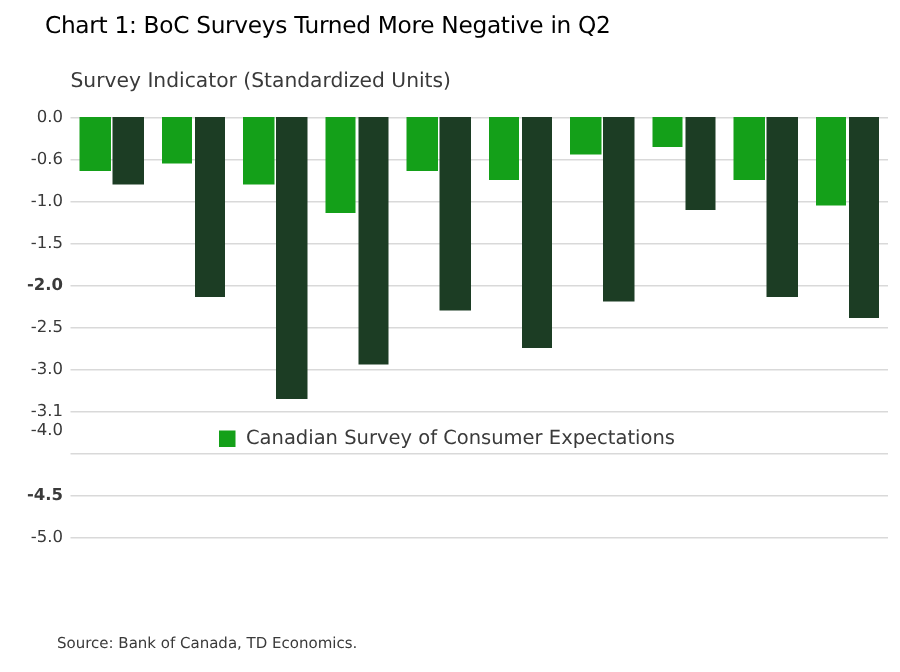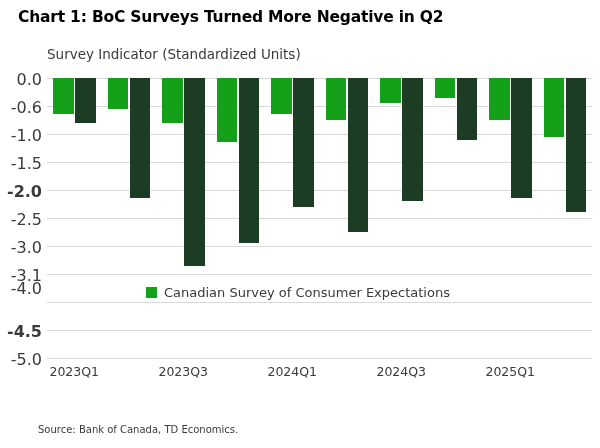--- a/index.html
+++ b/index.html
@@ -4,37 +4,37 @@
 <style>
   html,body{margin:0;padding:0;}
   body{
     width:600px;height:448px;background:#ffffff;
     font-family:"DejaVu Sans","Liberation Sans",sans-serif;
     color:#231f20;overflow:hidden;position:relative;
   }
   .chart-root{position:absolute;inset:0;}
 
   .chart-title{
-    position:absolute;left:18px;top:8px;
-    font-size:15.5px;font-weight:bold;letter-spacing:-0.2px;
+    position:absolute;left:30px;top:8px;
+    font-size:15.5px;font-weight:normal;letter-spacing:-0.2px;
     color:#000000;white-space:nowrap;
   }
   .axis-subtitle{
     position:absolute;left:47px;top:46px;
     font-size:13.5px;color:#3a3a3a;white-space:nowrap;
   }
 
   
   .plot{position:absolute;left:47px;top:78px;width:545px;height:280px;}
   .gridline{position:absolute;left:0;width:100%;height:1px;background:#d9d9d9;}
   .gridline.zero{background:#d9d9d9;}
 
   .ytick{
     position:absolute;right:0;width:40px;text-align:right;
-    font-size:16px;color:#3a3a3a;line-height:1;
+    font-size:11px;color:#3a3a3a;line-height:1;
   }
   .ylabels{position:absolute;left:0;top:78px;width:42px;height:280px;}
 
   .bars{position:absolute;left:0;top:0;width:100%;height:100%;}
   .group{position:absolute;top:0;height:100%;}
   .bar{position:absolute;top:0;}
   .bar.cse{background:#14a019;}
   .bar.bos{background:#1c3d24;}
 
   .xlabels{position:absolute;left:47px;top:364px;width:545px;height:22px;}
@@ -128,27 +128,20 @@
           <div class="bar cse" style="left: 6px; width: 20.5px; top: 0px; height: 42px; background: rgb(20, 160, 25);"></div>
           <div class="bar bos" style="left: 28px; width: 20.5px; top: 0px; height: 120.4px; background: rgb(28, 61, 36);"></div>
         </div>
         <div class="group" style="left: 490.5px; width: 54.5px;">
           <div class="bar cse" style="left: 6px; width: 20.5px; top: 0px; height: 58.8px; background: rgb(20, 160, 25);"></div>
           <div class="bar bos" style="left: 28px; width: 20.5px; top: 0px; height: 134.4px; background: rgb(28, 61, 36);"></div>
         </div>
       </div>
   </div>
 
-  <div class="xlabels">
-      <div class="xtick" style="left: 27.25px;">2023Q1</div>
-      <div class="xtick" style="left: 136.25px;">2023Q3</div>
-      <div class="xtick" style="left: 245.25px;">2024Q1</div>
-      <div class="xtick" style="left: 354.25px;">2024Q3</div>
-      <div class="xtick" style="left: 463.25px;">2025Q1</div>
-    </div>
 
   <div class="legend">
     <div class="legend-row">
       <span class="swatch cse"></span>
       <span class="legend-label">Canadian Survey of Consumer Expectations</span>
     </div>
   </div>
 
   <div class="source">Source: Bank of Canada, TD Economics.</div>
 </div>

